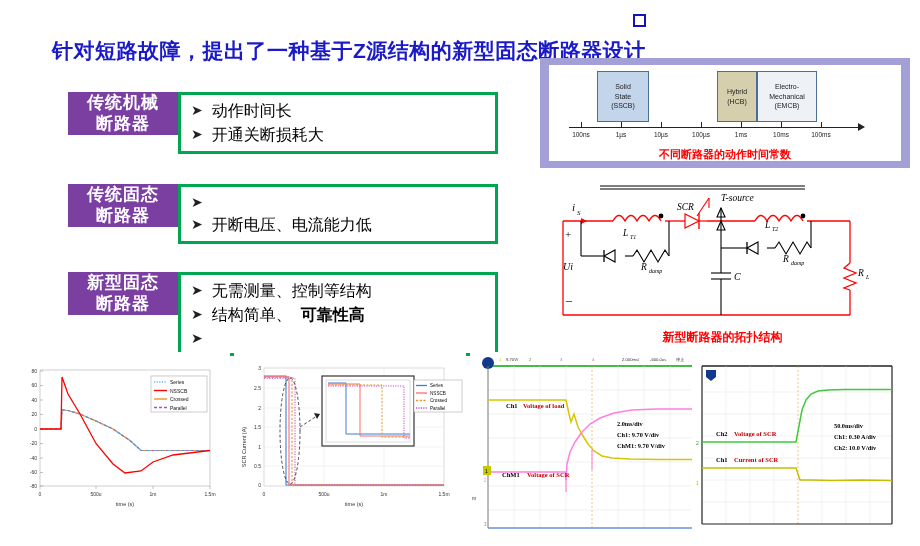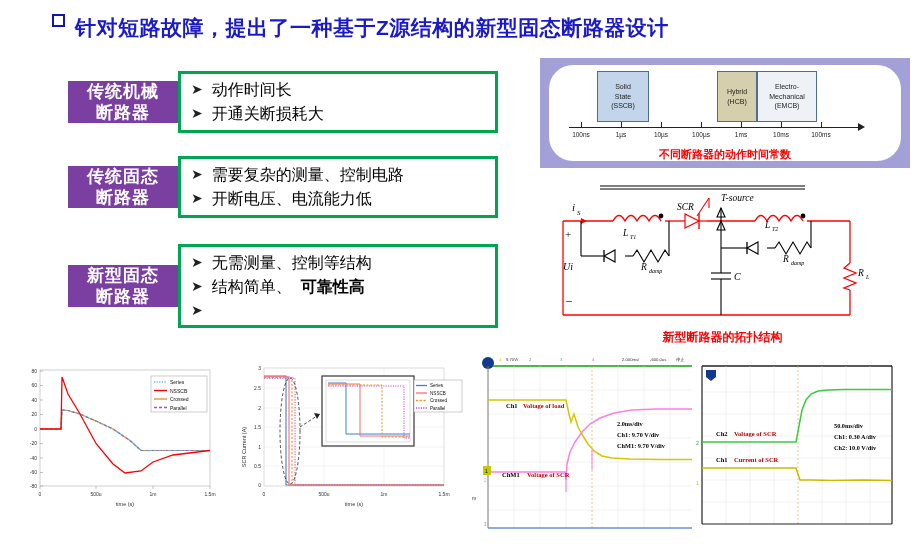--- a/index.html
+++ b/index.html
@@ -1,40 +1,40 @@
 <!DOCTYPE html>
 <html><head>
 <meta charset="utf-8">
 <style>
   html,body{margin:0;padding:0;background:#111;}
   body{font-family:"Liberation Sans","DejaVu Sans",sans-serif;}
   #slide{position:relative;width:920px;height:546px;background:#ffffff;overflow:hidden;}
 
   
-  .title-row{position:absolute;left:52px;top:14px;display:flex;align-items:flex-start;gap:10px;}
+  .title-row{position:absolute;left:52px;top:14px;display:flex;align-items:flex-end;gap:10px;flex-direction:column;}
   .title-bullet{width:13px;height:13px;border:2.5px solid #1414b4;box-sizing:border-box;}
   .title-text{font-size:21px;font-weight:bold;color:#1a1ac8;letter-spacing:.5px;white-space:nowrap;}
 
   
-  .card{position:absolute;display:flex;align-items:center;}
+  .card{position:absolute;display:flex;align-items:flex-start;margin-top:24px;}
   .card .tag{width:110px;background:#7b3fa2;color:#fff;font-weight:bold;font-size:17px;
        display:flex;flex-direction:column;align-items:center;justify-content:center;line-height:1.25;letter-spacing:1px;}
   .card .body{flex:1;border:3px solid #00a550;background:#fff;box-sizing:border-box;
        display:flex;flex-direction:column;justify-content:center;padding:4px 8px 4px 10px;}
   .bul{display:flex;align-items:flex-start;gap:9px;font-size:16px;color:#000;line-height:1.5;white-space:nowrap;}
   .bul .arw{color:#222;font-size:14px;line-height:1.6;}
   .bul b{font-weight:bold;}
 
   #card1{left:68px;top:68px;width:430px;height:68px;}
   #card2{left:68px;top:160px;width:430px;height:54px;}
   #card3{left:68px;top:248px;width:430px;height:76px;}
 
   
   #timing{position:absolute;left:540px;top:58px;width:370px;height:110px;background:#a3a0d8;padding:7px 9px;box-sizing:border-box;}
-  #timing .inner{position:relative;width:100%;height:100%;background:#fff;border-radius:24px;}
+  #timing .inner{position:relative;width:100%;height:100%;background:#fff;}
   .tbox{position:absolute;border:1.2px solid #4a6f97;box-sizing:border-box;font-size:7px;
         color:#222;display:flex;flex-direction:column;align-items:center;justify-content:center;line-height:1.35;text-align:center;}
   #tb-ss{left:48px;top:6px;width:52px;height:51px;background:#c2d5ea;}
   #tb-hb{left:168px;top:6px;width:40px;height:51px;background:#d6cfae;}
   #tb-em{left:208px;top:6px;width:60px;height:51px;background:#eef1f5;}
   .axis-line{position:absolute;left:20px;top:62px;width:290px;height:1.2px;background:#222;}
   .axis-arrow{position:absolute;left:309px;top:58px;width:0;height:0;border-left:7px solid #222;border-top:4px solid transparent;border-bottom:4px solid transparent;}
   .tick{position:absolute;top:57px;width:1px;height:5px;background:#222;}
   .tlab{position:absolute;top:66px;font-size:6.5px;color:#222;transform:translateX(-50%);}
   .t-cap{position:absolute;left:0;right:0;top:82px;text-align:center;font-size:11px;color:#ff0000;font-weight:bold;}
@@ -79,21 +79,20 @@
   </div>
 
   <div class="card" id="card2">
     <div class="tag">
       <span>传统固态</span>
       <span>断路器</span>
     </div>
     <div class="body">
       <div class="bul">
         <span class="arw">➤</span>
-        <span>需要复杂的测量、控制电路</span>
       </div>
       <div class="bul">
         <span class="arw">➤</span>
         <span>开断电压、电流能力低</span>
       </div>
     </div>
   </div>
 
   <div class="card" id="card3">
     <div class="tag">

